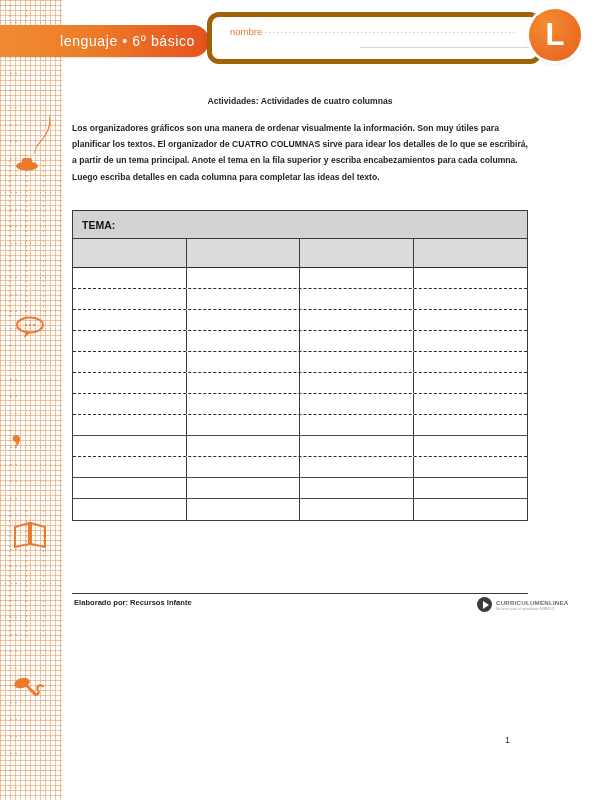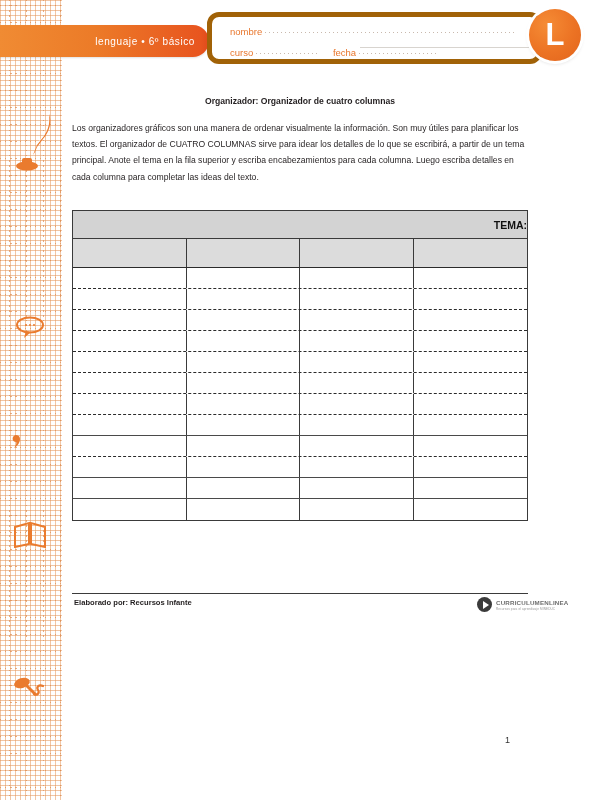--- a/index.html
+++ b/index.html
@@ -63,21 +63,21 @@
     background: linear-gradient(to right, #f08b33 0%, #ec7b28 45%, #e8551f 96%, #e04a1c 100%);
     border-top-right-radius: 16px;
     border-bottom-right-radius: 16px;
     box-shadow: 0 1px 2px rgba(0,0,0,0.12);
   }
   #banner-label {
     position: absolute;
     right: 14px; top: 50%;
     transform: translateY(-50%);
     color: #ffffff;
-    font-size: 10px;
+    font-size: 14px;
     letter-spacing: .6px;
     white-space: nowrap;
   }
 
   
   #id-box {
     position: absolute;
     left: 207px; top: 12px;
     width: 335px; height: 52px;
     border: 5px solid #a16207;
@@ -126,38 +126,38 @@
     font-weight: bold;
     color: #231f20;
   }
 
   #intro {
     position: absolute; left: 72px; top: 120px; width: 457px;
     font-size: 8.6px;
     line-height: 16.2px;
     color: #231f20;
     text-align: left;
+    font-weight: bold;
   }
 
   
   #organizer {
     position: absolute;
     left: 72px; top: 210px;
     width: 456px;
     border: 1.4px solid #3a3a3a;
     box-sizing: border-box;
     background: #ffffff;
   }
   #tema-row {
     height: 28px;
     background: #d3d3d3;
     border-bottom: 1.4px solid #3a3a3a;
     display: flex; align-items: center;
     box-sizing: border-box;
-    justify-content: flex-end;
   }
   #tema-label {
     padding-left: 9px;
     font-size: 10.5px;
     font-weight: bold;
     color: #111111;
   }
   .tbl-row { display: flex; box-sizing: border-box; }
   .tbl-cell {
     flex: 1 1 25%;
@@ -311,32 +311,28 @@
 </div>
 
 <div id="banner">
   <span id="banner-label">lenguaje  •  6º básico</span>
 </div>
 
 <div id="id-box">
   <div class="id-line" style="top:9px;">
     <span>nombre</span><span class="dots" style="width:252px"></span>
   </div>
-  <div class="id-line" style="top:30px;">
-    <span>curso</span><span class="dots" style="width:62px"></span>
-    <span style="margin-left:12px;">fecha</span><span class="dots" style="width:80px"></span>
-  </div>
 </div>
 <div id="id-curve"></div>
 
 <div id="logo">
   <span id="logo-letter">L</span>
 </div>
 
-<div id="activity-title">Organizador: Organizador de cuatro columnas</div>
+<div id="activity-title">Actividades: Actividades de cuatro columnas</div>
 <div id="intro">Los organizadores gráficos son una manera de ordenar visualmente la información. Son muy útiles para planificar los textos. El organizador de CUATRO COLUMNAS sirve para idear los detalles de lo que se escribirá, a partir de un tema principal. Anote el tema en la fila superior y escriba encabezamientos para cada columna. Luego escriba detalles en cada columna para completar las ideas del texto.</div>
 
 <div id="organizer">
 
   <div id="tema-row">
     <span id="tema-label">TEMA:</span>
   </div>
 
   <div class="tbl-row" id="head-row">
     <div class="tbl-cell"></div>

